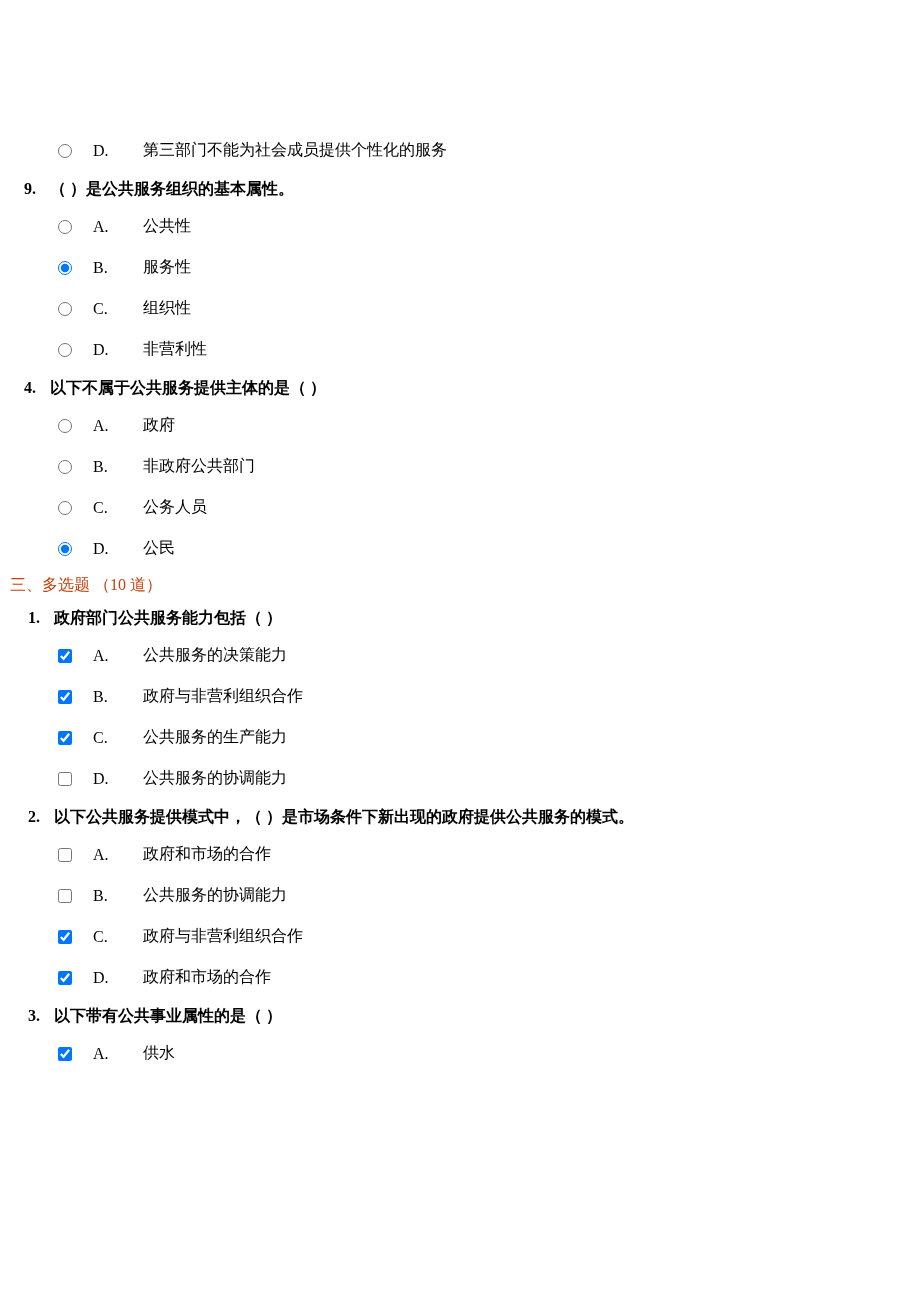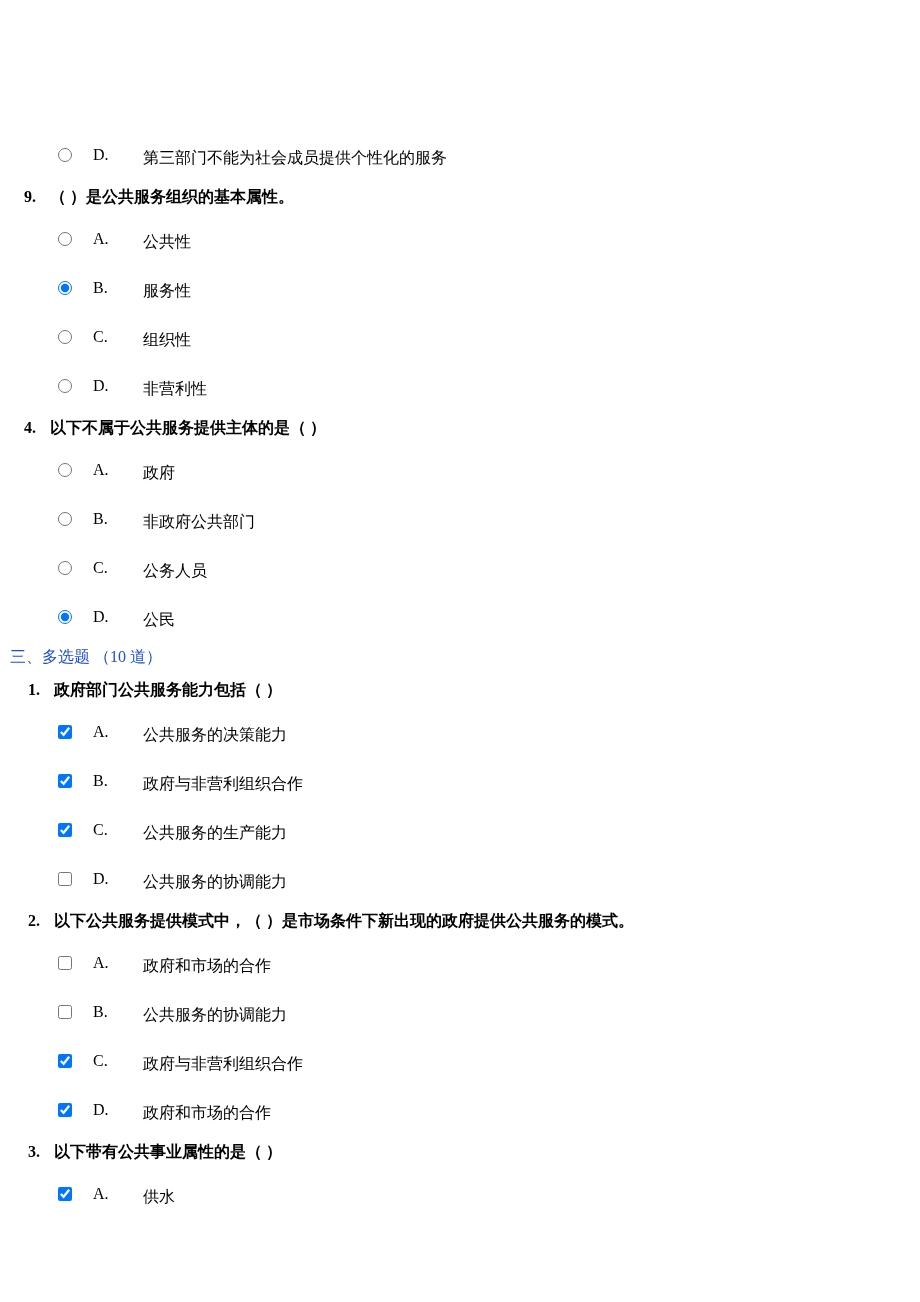--- a/index.html
+++ b/index.html
@@ -22,35 +22,34 @@
       display: flex;
       justify-content: center;
     }
     .option-letter {
       font-family: "Times New Roman", serif;
       margin-right: 14px;
       min-width: 18px;
     }
     .option-text {
       font-family: Liberation Serif, serif;
-      margin-top: 8px;
     }
     .question-heading {
       font-weight: bold;
       padding: 8px 0 6px 14px;
     }
     .question-heading.q2 {
       padding-left: 18px;
     }
     .q-num {
       font-family: "Times New Roman", serif;
       margin-right: 14px;
     }
     .section-heading {
-      color: #1d4ed8;
+      color: #c2410c;
       font-weight: normal;
       padding: 6px 0 4px 0;
     }
     input[type="radio"], input[type="checkbox"] {
       width: 14px;
       height: 14px;
     }
   </style>
 </head>
 <body>

